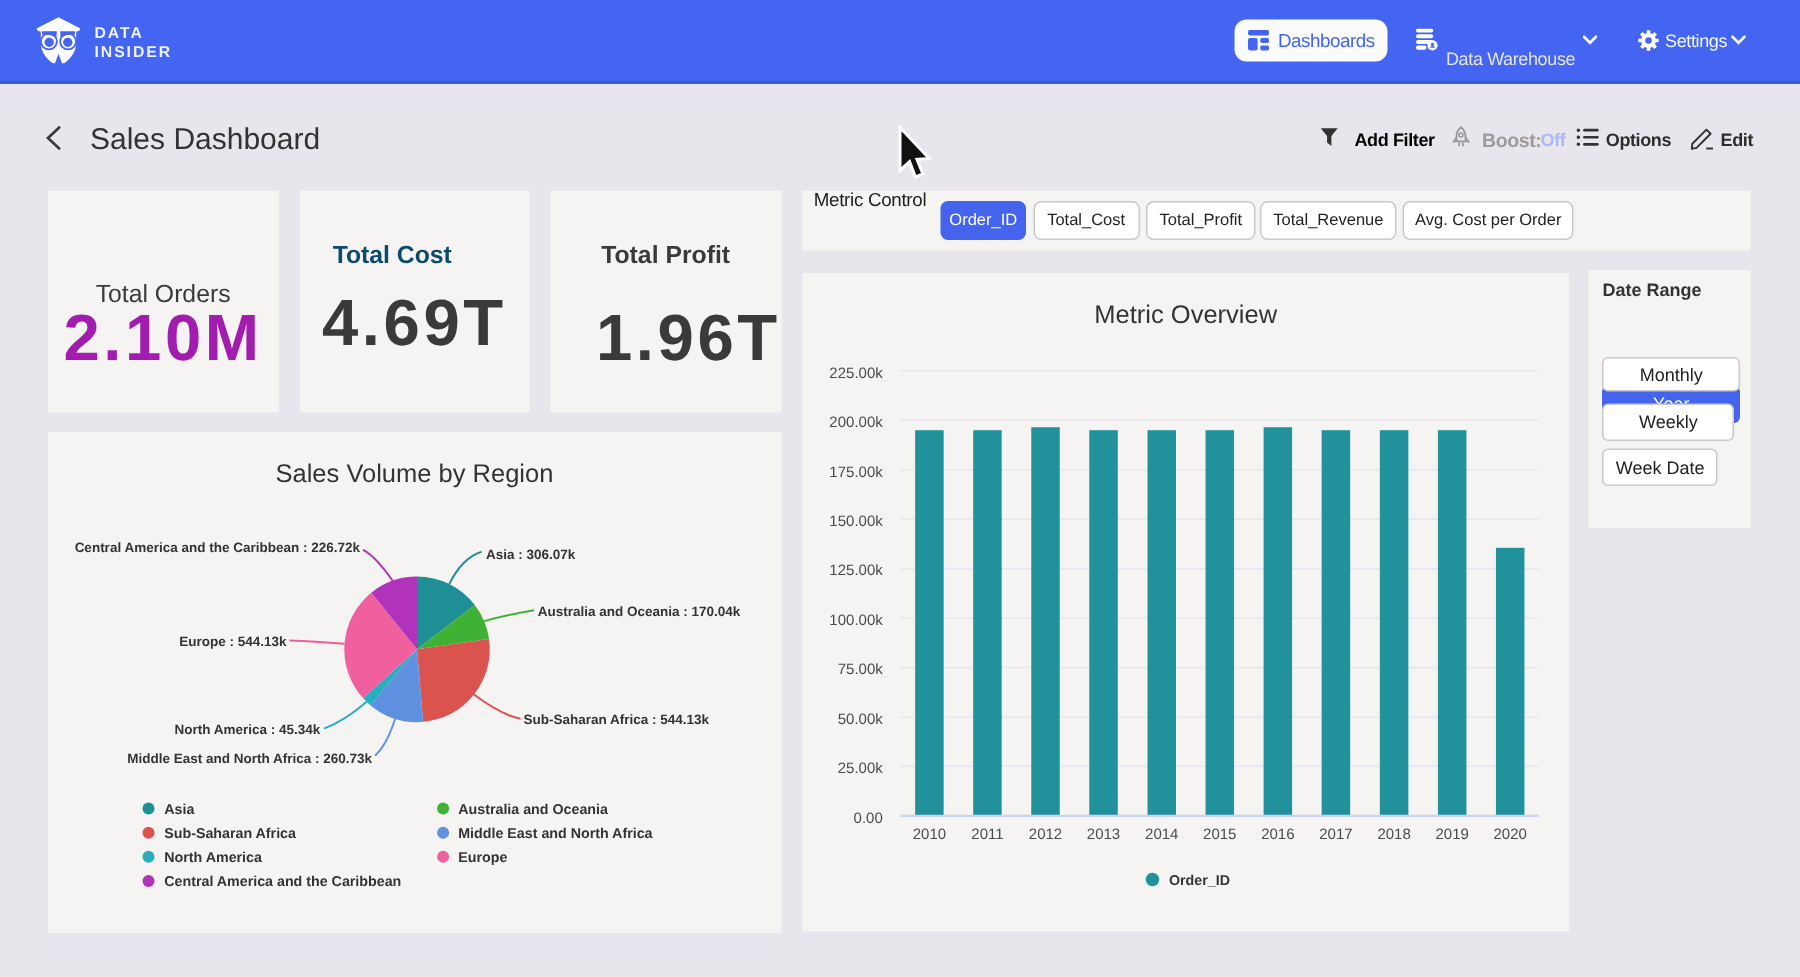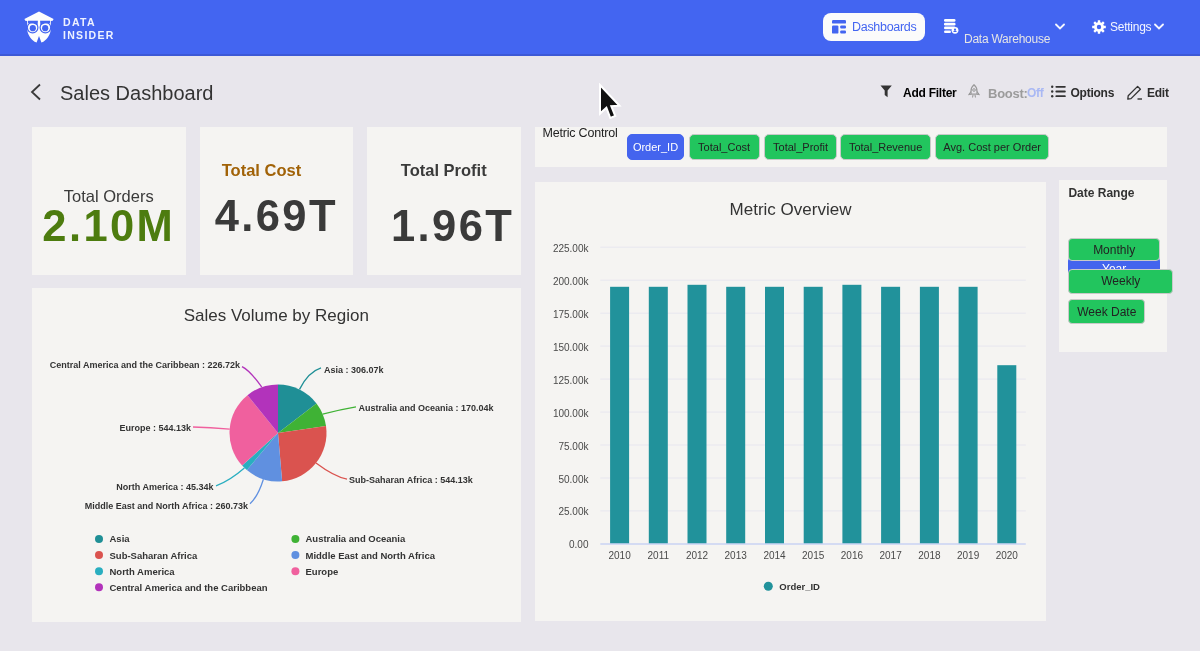--- a/index.html
+++ b/index.html
@@ -1,20 +1,20 @@
 <!DOCTYPE html>
 <html><head>
 <meta charset="utf-8">
 <style>
 *{margin:0;padding:0;box-sizing:border-box;}
 html,body{width:1200px;height:651px;overflow:hidden;}
 body{background:#e8e6ec;font-family:"Liberation Sans",sans-serif;position:relative;}
 .abs{position:absolute;}
 .card{position:absolute;background:#f5f4f2;}
-.btn{position:absolute;background:#22c55e;border:1px solid #c9c9c9;border-radius:5px;color:#222;display:flex;align-items:center;justify-content:center;}
+.btn{position:absolute;background:#ffffff;border:1px solid #c9c9c9;border-radius:5px;color:#222;display:flex;align-items:center;justify-content:center;}
 .bluebtn{background:#4464ee;border-color:#4464ee;color:#fff;}
 </style>
 </head>
 <body>
 
 <div class="abs" style="left:0;top:0;width:1200px;height:56px;background:#4365f1;border-bottom:2px solid #3d59d6;">
 
   <svg class="abs" style="left:24px;top:11px;" width="30" height="32" viewBox="0 0 30 32">
     <path fill="#fdfdfd" d="M15,0.5 L29.6,8 L28.7,9.7 L26.8,10 L26.8,17.5 C26.8,23 23.6,27.7 19.4,30.8 L17.4,31.4 L15,24.9 L12.6,31.4 L10.6,30.8 C6.4,27.7 3.2,23 3.2,17.5 L3.2,10 L1.3,9.7 L0.4,8 Z"></path>
     <circle cx="8.6" cy="16.6" r="5.3" fill="#fdfdfd" stroke="#4365f1" stroke-width="1.2"></circle>
@@ -90,39 +90,39 @@
 <svg class="abs" style="left:1127px;top:84px;" width="16" height="17" viewBox="0 0 16 17">
   <path d="M1.2 11.8 L10.6 2.4 L13.4 5.2 L4 14.6 L0.8 15.2 Z" fill="none" stroke="#333" stroke-width="1.3" stroke-linejoin="round"></path>
   <path d="M10.5 15 H15" stroke="#333" stroke-width="1.4"></path>
 </svg>
 <div class="abs" style="left:1147px;top:85.5px;font-size:12px;letter-spacing:-0.25px;font-weight:600;color:#2d2d2d;">Edit</div>
 
 <div class="card" style="left:32px;top:127px;width:153.5px;height:147.5px;"></div>
 <div class="card" style="left:199.5px;top:127px;width:153.5px;height:147.5px;"></div>
 <div class="card" style="left:367px;top:127px;width:153.5px;height:147.5px;"></div>
 <div class="abs" style="left:32px;top:160.5px;width:153.5px;text-align:center;font-size:16.5px;font-weight:400;color:#3a3a3a;margin-top:26px;">Total Orders</div>
-<div class="abs" style="left:199.5px;top:160.5px;width:124px;text-align:center;font-size:16.5px;font-weight:600;color:#a16207;">Total Cost</div>
+<div class="abs" style="left:199.5px;top:160.5px;width:124px;text-align:center;font-size:16.5px;font-weight:600;color:#0c4a6e;">Total Cost</div>
 <div class="abs" style="left:367px;top:160.5px;width:153.5px;text-align:center;font-size:16.5px;font-weight:600;color:#3a3a3a;">Total Profit</div>
-<div class="abs" style="left:32px;top:202px;width:153.5px;text-align:center;font-size:43.5px;font-weight:bold;letter-spacing:2.4px;color:#4d7c0f;">2.10M</div>
+<div class="abs" style="left:32px;top:202px;width:153.5px;text-align:center;font-size:43.5px;font-weight:bold;letter-spacing:2.4px;color:#a21caf;">2.10M</div>
 <div class="abs" style="left:199.5px;top:192px;width:153.5px;text-align:center;font-size:43.5px;font-weight:bold;letter-spacing:2.4px;color:#3a3a3a;">4.69T</div>
-<div class="abs" style="left:367px;top:202px;width:153.5px;text-align:left;font-size:43.5px;font-weight:bold;letter-spacing:2.4px;color:#3a3a3a;margin-left:24px;">1.96T</div>
+<div class="abs" style="left:367px;top:202px;width:153.5px;text-align:right;font-size:43.5px;font-weight:bold;letter-spacing:2.4px;color:#3a3a3a;">1.96T</div>
 
 <div class="card" style="left:534.7px;top:127.3px;width:632.5px;height:39.7px;"></div>
 <div class="abs" style="left:542.5px;top:126px;font-size:12.5px;font-weight:400;letter-spacing:-0.2px;color:#222;">Metric Control</div>
 <div class="btn bluebtn" style="left:627px;top:134px;width:57px;height:26px;font-size:11px;">Order_ID</div>
 <div class="btn" style="left:688.6px;top:134px;width:71px;height:26px;font-size:11px;">Total_Cost</div>
 <div class="btn" style="left:763.7px;top:134px;width:73.7px;height:26px;font-size:11px;">Total_Profit</div>
 <div class="btn" style="left:840.2px;top:134px;width:90.8px;height:26px;font-size:11px;">Total_Revenue</div>
 <div class="btn" style="left:934.8px;top:134px;width:114.7px;height:26px;font-size:11px;">Avg. Cost per Order</div>
 
 <div class="card" style="left:1058.7px;top:180px;width:108.3px;height:172px;"></div>
 <div class="abs" style="left:1068.4px;top:186px;font-size:12px;font-weight:600;color:#333;">Date Range</div>
 <div class="btn bluebtn" style="left:1068.3px;top:208.8px;width:91.7px;height:25px;font-size:12px;border-radius:4px;margin-top:48px;">Year</div>
 <div class="btn" style="left:1068.3px;top:238px;width:91.7px;height:23px;font-size:12px;border-radius:4px;">Monthly</div>
-<div class="btn" style="left:1068.3px;top:268.5px;width:105px;height:25px;font-size:12px;border-radius:4px;">Weekly</div>
+<div class="btn" style="left:1068.3px;top:268.5px;width:88px;height:25px;font-size:12px;border-radius:4px;">Weekly</div>
 <div class="btn" style="left:1068.3px;top:299.2px;width:77px;height:25px;font-size:12px;border-radius:4px;">Week Date</div>
 
 <div class="card" style="left:32px;top:287.5px;width:488.6px;height:334px;"></div>
 <svg class="abs" style="left:32px;top:287.5px;" width="489" height="334" viewBox="0 0 489 334">
   <text x="244.3" y="33.2" text-anchor="middle" font-size="17" fill="#333">Sales Volume by Region</text>
 
   <g fill="none" stroke-width="1.3">
     <path d="M267.5,101.4 Q276,84 289,79.8" stroke="#1f8f96"></path>
     <path d="M290.7,126.1 Q308,121.5 324,118.8" stroke="#3fb235"></path>
     <path d="M284.0,175.0 Q302,188.5 315,191.2" stroke="#da534f"></path>

